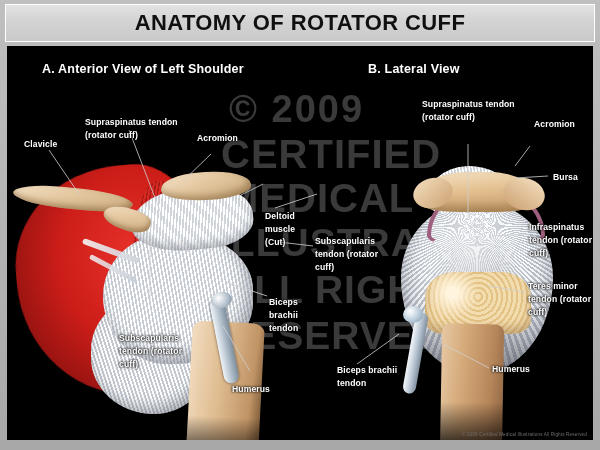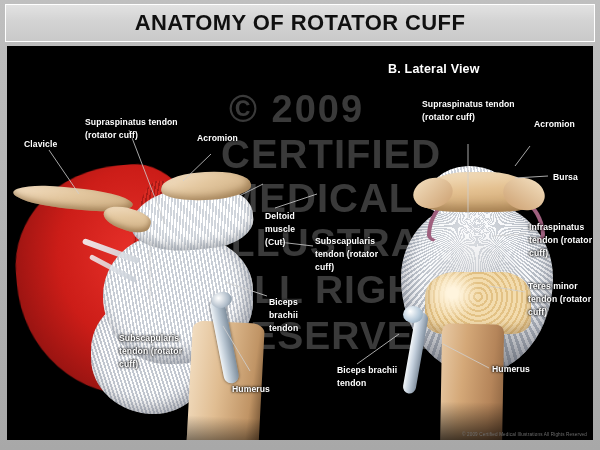--- a/index.html
+++ b/index.html
@@ -317,21 +317,22 @@
           <path d="M520,188 L486,190"></path>
 
           <path d="M518,246 L482,240"></path>
 
           <path d="M482,322 L436,298"></path>
 
           <path d="M350,318 L392,288"></path>
         </g>
       </svg>
 
-      <div class="panel-head" style="left:381px;top:16px;">B. Lateral View</div>
+      <div class="panel-head" style="left:35px;top:16px;">A. Anterior View of Left Shoulder</div>
+      <div class="panel-head" style="left:361px;top:16px;">B. Lateral View</div>
 
       <div class="lbl" style="left:17px;top:92px;white-space:pre;">Clavicle</div>
       <div class="lbl" style="left:78px;top:70px;white-space:pre;">Supraspinatus tendon
 (rotator cuff)</div>
       <div class="lbl" style="left:190px;top:86px;white-space:pre;">Acromion</div>
       <div class="lbl" style="left:258px;top:116px;white-space:pre;margin-top:48px;">Deltoid
 muscle
 (Cut)</div>
       <div class="lbl" style="left:308px;top:189px;white-space:pre;">Subscapularis
 tendon (rotator

